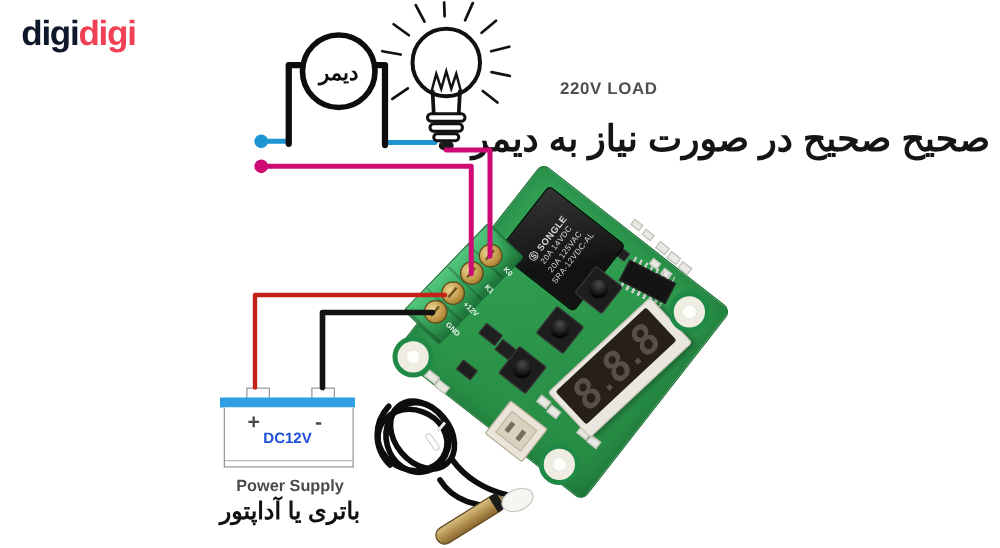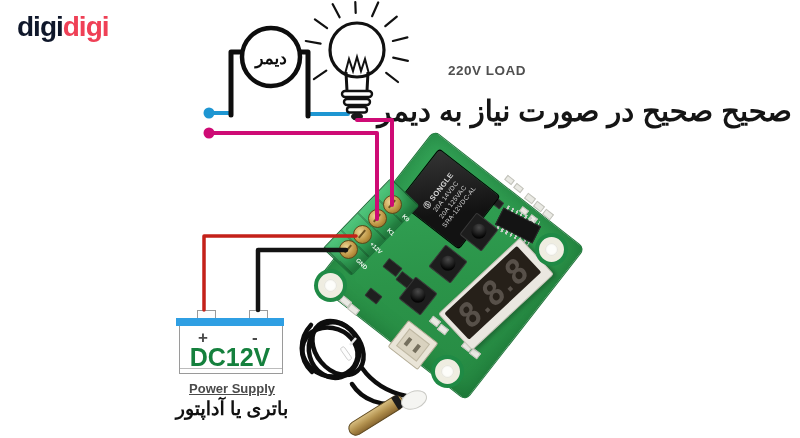--- a/index.html
+++ b/index.html
@@ -63,22 +63,22 @@
   #jst{left:394px;top:328px;width:36px;height:32px;transform:rotate(38deg);
     background:#eae5d8;border:1px solid #b5ae98;border-radius:2px;}
   #jst::before{content:"";position:absolute;inset:5px;background:#d9d2bf;border:1px solid #c0b9a4;}
   #jst .pin{position:absolute;width:4px;height:9px;background:#756f5d;top:12px;}
   
   #bat-term-l,#bat-term-r{width:17px;height:9px;background:#fdfdfd;border:1px solid #9a9a9a;}
   #bat-cap{left:176px;top:318px;width:108px;height:8px;background:#2f9fe3;}
   #bat-body{left:179px;top:326px;width:102px;height:47px;background:#fff;border:1px solid #9a9a9a;border-top:none;
     box-shadow:inset 0 -4px 0 #fff, inset 0 -5px 0 #bbb;}
   .bat-sign{font-size:17px;font-weight:bold;color:#4a4a4a;}
-  #bat-v{left:179px;top:343px;width:102px;text-align:center;font-size:25px;font-weight:600;color:#15803d;}
-  #ps-label{left:172px;top:381px;width:120px;text-align:center;font-size:13px;font-weight:600;color:#4a4a4a;text-decoration:underline;}
+  #bat-v{left:179px;top:343px;width:102px;text-align:center;font-size:12px;font-weight:600;color:#1d4ed8;}
+  #ps-label{left:172px;top:381px;width:120px;text-align:center;font-size:13px;font-weight:600;color:#4a4a4a;}
   #bat-fa{left:157px;top:397px;width:150px;text-align:center;font-size:19px;font-weight:bold;color:#111;direction:rtl;}
   svg{position:absolute;left:0;top:0;pointer-events:none;}
 </style>
 </head>
 <body>
 
 <div id="stage">
 
   <div class="abs" id="logo">
     <span class="digi">digi</span><span class="kala">digi</span>

